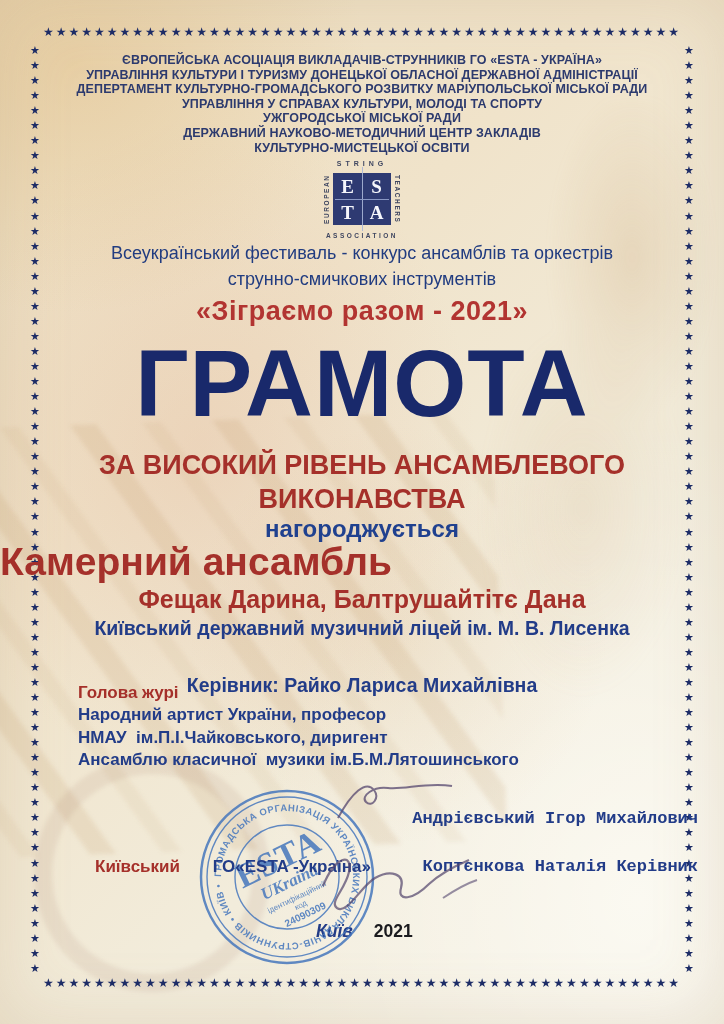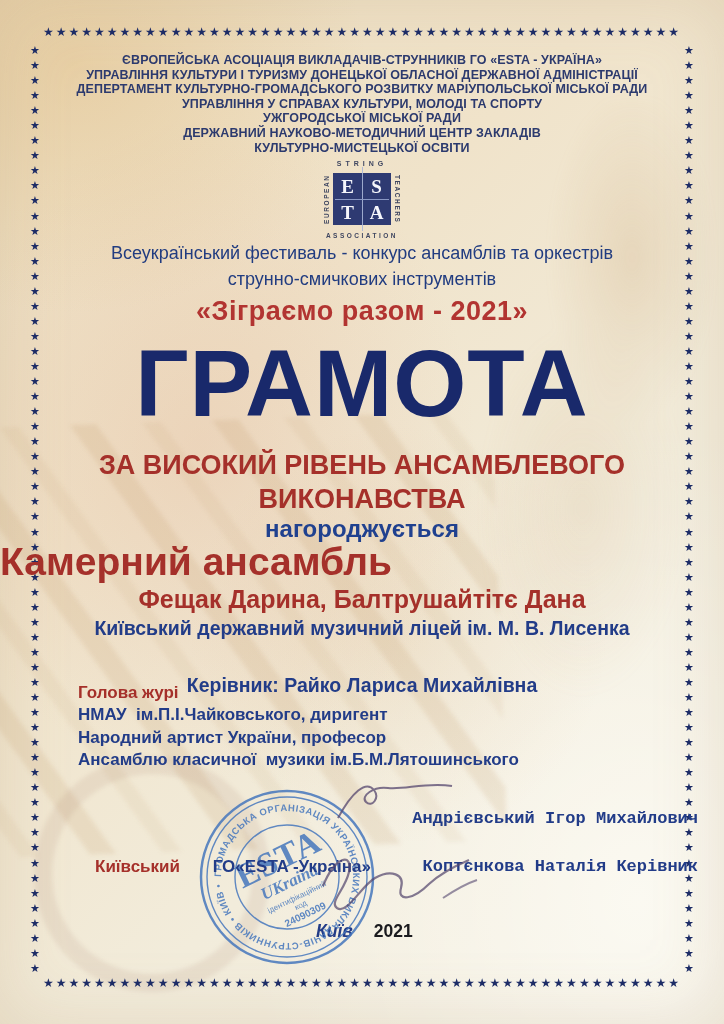--- a/index.html
+++ b/index.html
@@ -265,22 +265,22 @@
   </div>
 
   <div class="awarded">нагороджується</div>
   <div class="recipient">Камерний ансамбль</div>
   <div class="members">Фещак Дарина, Балтрушайтітє Дана</div>
   <div class="school">Київський державний музичний ліцей ім. М. В. Лисенка</div>
   <div class="teacher">Керівник: Райко Лариса Михайлівна</div>
 
   <div class="jury">
     <div class="jury-heading">Голова журі</div>
+    <div class="jury-line">Народний артист України, професор</div>
     <div class="jury-line">НМАУ &nbsp;ім.П.І.Чайковського, диригент</div>
-    <div class="jury-line">Народний артист України, професор</div>
     <div class="jury-line">Ансамблю класичної &nbsp;музики ім.Б.М.Лятошинського</div>
   </div>
 
   <div class="name-right name1">Андрієвський Ігор Михайлович</div>
 
   <svg class="stamp" width="190" height="190" viewBox="0 0 190 190">
     <defs>
       <path id="ringPath" d="M 29 95 A 66 66 0 1 1 161 95 A 66 66 0 1 1 29 95"></path>
     </defs>
     <circle cx="95" cy="95" r="86" fill="none" stroke="#4677bd" stroke-width="2.5"></circle>

